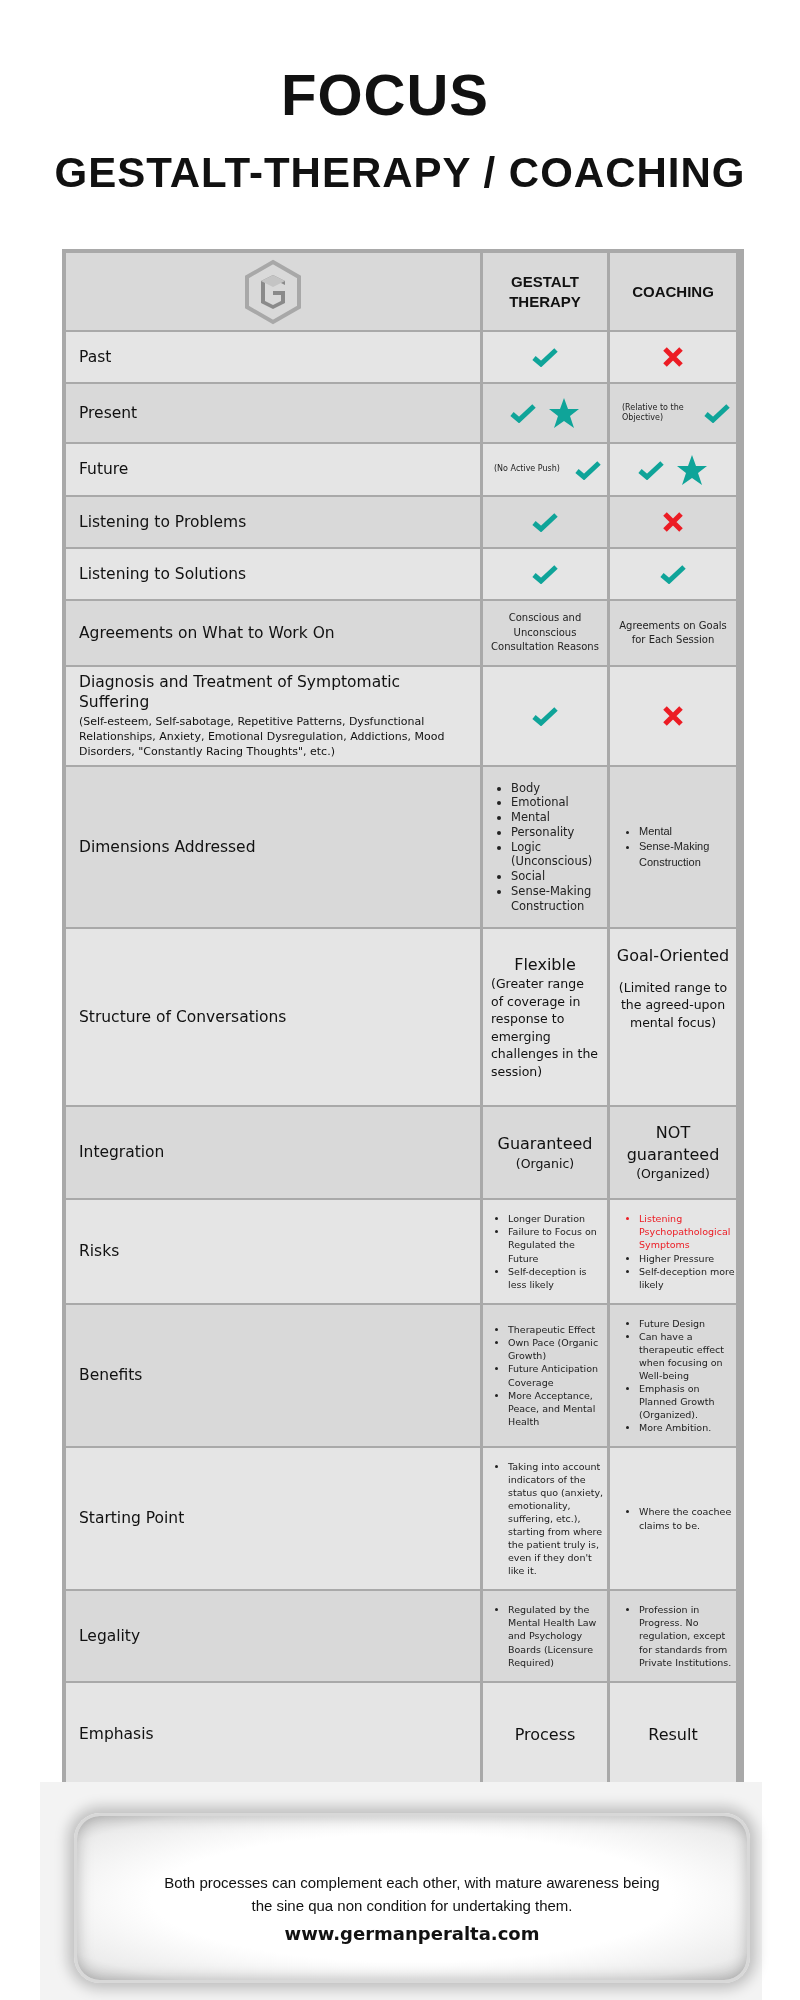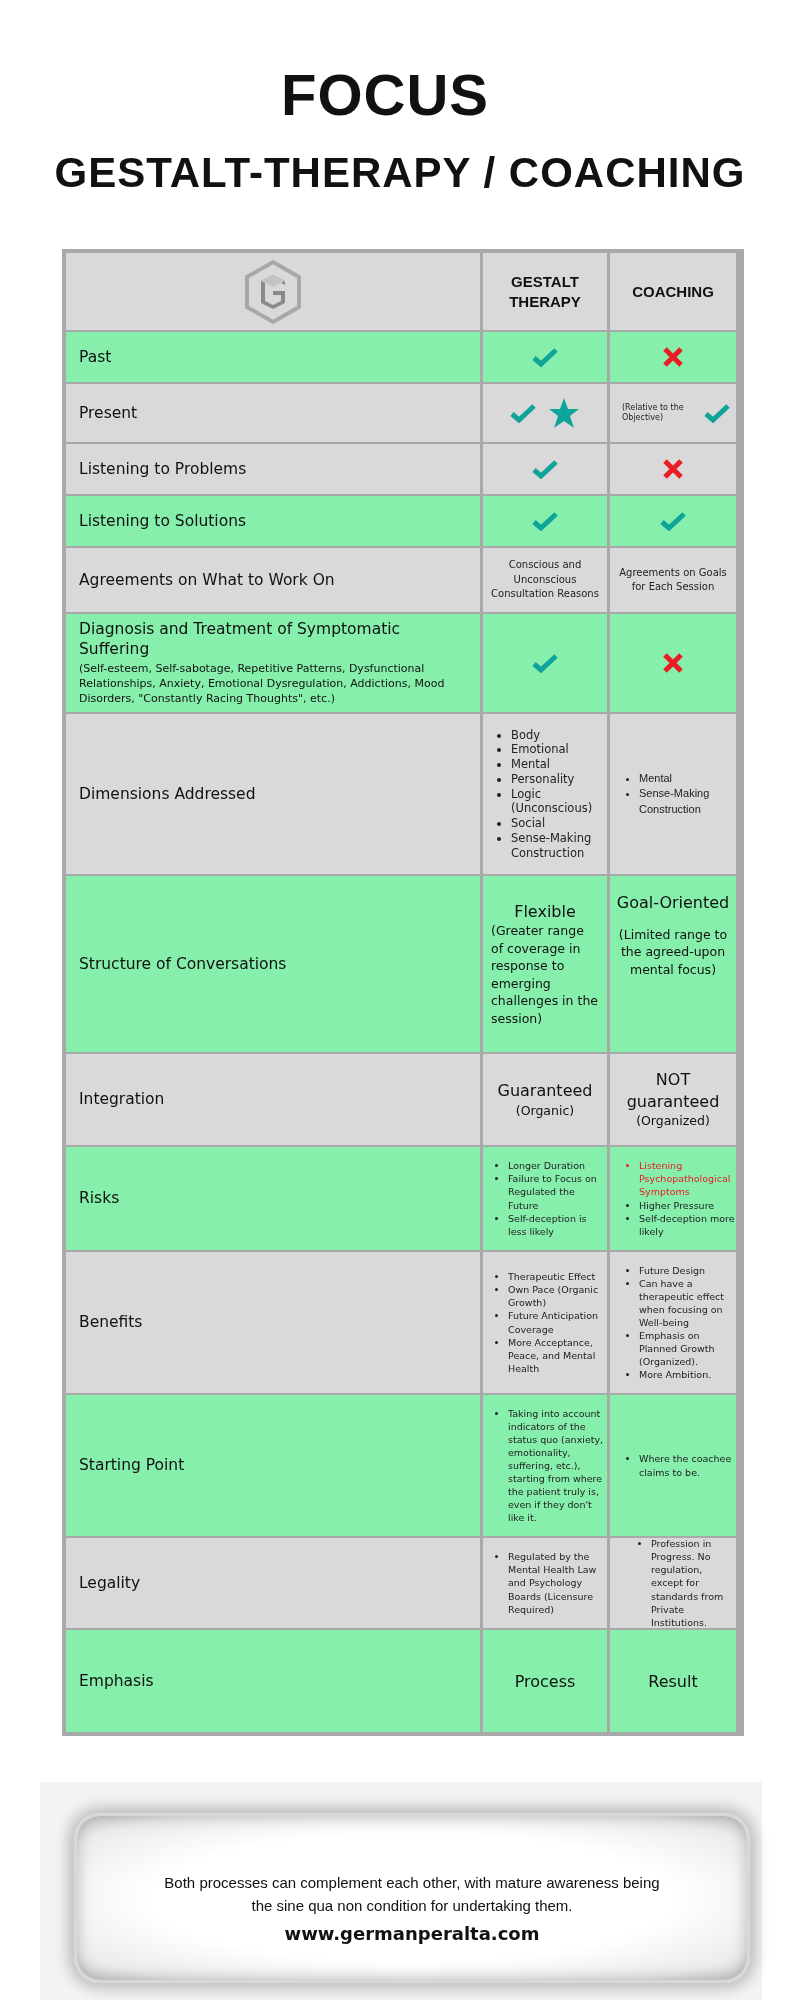--- a/index.html
+++ b/index.html
@@ -15,21 +15,21 @@
 
   .table-wrap { position: absolute; left: 62px; top: 249px; width: 674px;
                 border: 4px solid #a9a9a9; background: #a9a9a9; }
   .row { display: flex; border-top: 2px solid #a9a9a9; }
   .row:first-child { border-top: none; }
   .cell { box-sizing: border-box; display: flex; align-items: center; }
   .c1 { width: 414px; padding-left: 13px; }
   .c2 { width: 127px; border-left: 3px solid #a9a9a9; justify-content: center; }
   .c3 { width: 129px; border-left: 3px solid #a9a9a9; justify-content: center; }
   .gray .cell { background: #d9d9d9; }
-  .white .cell { background: #86efac; }
+  .white .cell { background: #e5e5e5; }
 
   .label { font-size: 15.5px; color: #111; line-height: 1.2; }
   .label-sub { font-size: 11px; line-height: 1.4; color: #111; display: block; margin-top: 2px; }
 
   .hdr-text { font-family: "Liberation Sans", sans-serif; font-weight: bold; font-size: 15px;
               text-align: center; line-height: 1.3; color: #111; }
 
   .tiny { font-size: 8px; color: #222; line-height: 1.3; }
   .small-center { font-size: 10px; text-align: center; line-height: 1.45; color: #222; padding: 0 6px; }
 
@@ -126,20 +126,39 @@
         </svg>
     </div>
     <div class="cell c3" style="justify-content:space-between;padding:0 6px 0 12px">
       <span class="tiny" style="width:64px">(Relative to the Objective)</span>
       <svg class="icon-check">
           <use href="#sym-check"></use>
         </svg>
     </div>
   </div>
 
+  <div class="row white" style="height:51px">
+    <div class="cell c1">
+        <span class="label">Future</span>
+      </div>
+    <div class="cell c2" style="justify-content:space-between;padding:0 6px 0 11px">
+      <span class="tiny">(No Active Push)</span>
+      <svg class="icon-check">
+          <use href="#sym-check"></use>
+        </svg>
+    </div>
+    <div class="cell c3" style="gap:12px">
+      <svg class="icon-check">
+          <use href="#sym-check"></use>
+        </svg>
+      <svg class="icon-star">
+          <use href="#sym-star"></use>
+        </svg>
+    </div>
+  </div>
 
   <div class="row gray" style="height:50px">
     <div class="cell c1">
         <span class="label">Listening to Problems</span>
       </div>
     <div class="cell c2">
         <svg class="icon-check">
           <use href="#sym-check"></use>
         </svg>
       </div>
@@ -316,21 +335,21 @@
 
   <div class="row gray" style="height:90px">
     <div class="cell c1">
         <span class="label">Legality</span>
       </div>
     <div class="cell c2" style="justify-content:flex-end;padding-left:8px">
       <ul class="blist xs">
         <li>Regulated by the Mental Health Law and Psychology Boards (Licensure Required)</li>
       </ul>
     </div>
-    <div class="cell c3" style="justify-content:flex-start;padding-left:24px">
+    <div class="cell c3" style="justify-content:flex-start;padding-left:12px">
       <ul class="blist xs">
         <li>Profession in Progress. No regulation, except for standards from Private Institutions.</li>
       </ul>
     </div>
   </div>
 
   <div class="row white" style="height:102px">
     <div class="cell c1">
         <span class="label">Emphasis</span>
       </div>

